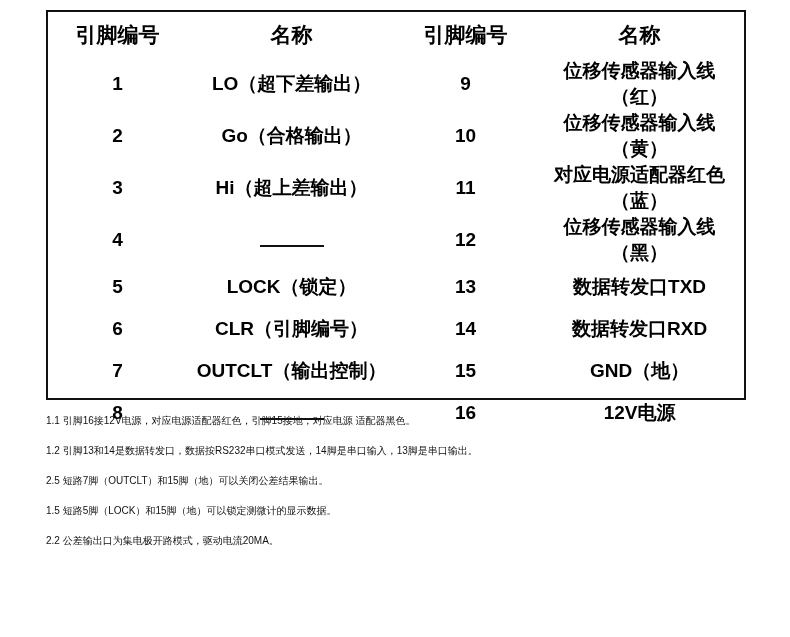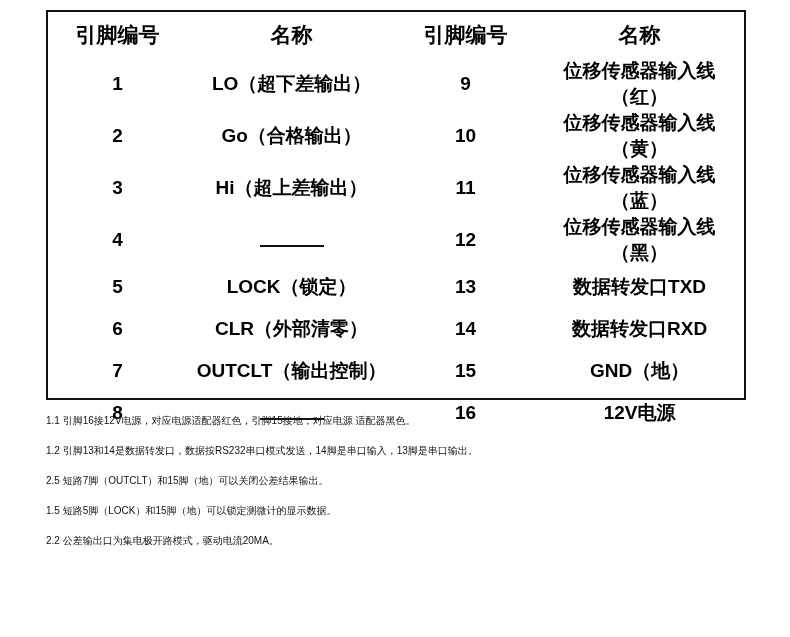--- a/index.html
+++ b/index.html
@@ -110,37 +110,37 @@
         <tr>
           <td>2</td>
           <td>Go（合格输出）</td>
           <td>10</td>
           <td>位移传感器输入线（黄）</td>
         </tr>
         <tr>
           <td>3</td>
           <td>Hi（超上差输出）</td>
           <td>11</td>
-          <td>位移传感器输入线（蓝）</td>
+          <td>对应电源适配器红色（蓝）</td>
         </tr>
         <tr>
           <td>4</td>
           <td><span class="dash"></span></td>
           <td>12</td>
           <td>位移传感器输入线（黑）</td>
         </tr>
         <tr>
           <td>5</td>
           <td>LOCK（锁定）</td>
           <td>13</td>
           <td>数据转发口TXD</td>
         </tr>
         <tr>
           <td>6</td>
-          <td>CLR（外部清零）</td>
+          <td>CLR（引脚编号）</td>
           <td>14</td>
           <td>数据转发口RXD</td>
         </tr>
         <tr>
           <td>7</td>
           <td>OUTCLT（输出控制）</td>
           <td>15</td>
           <td>GND（地）</td>
         </tr>
         <tr>

